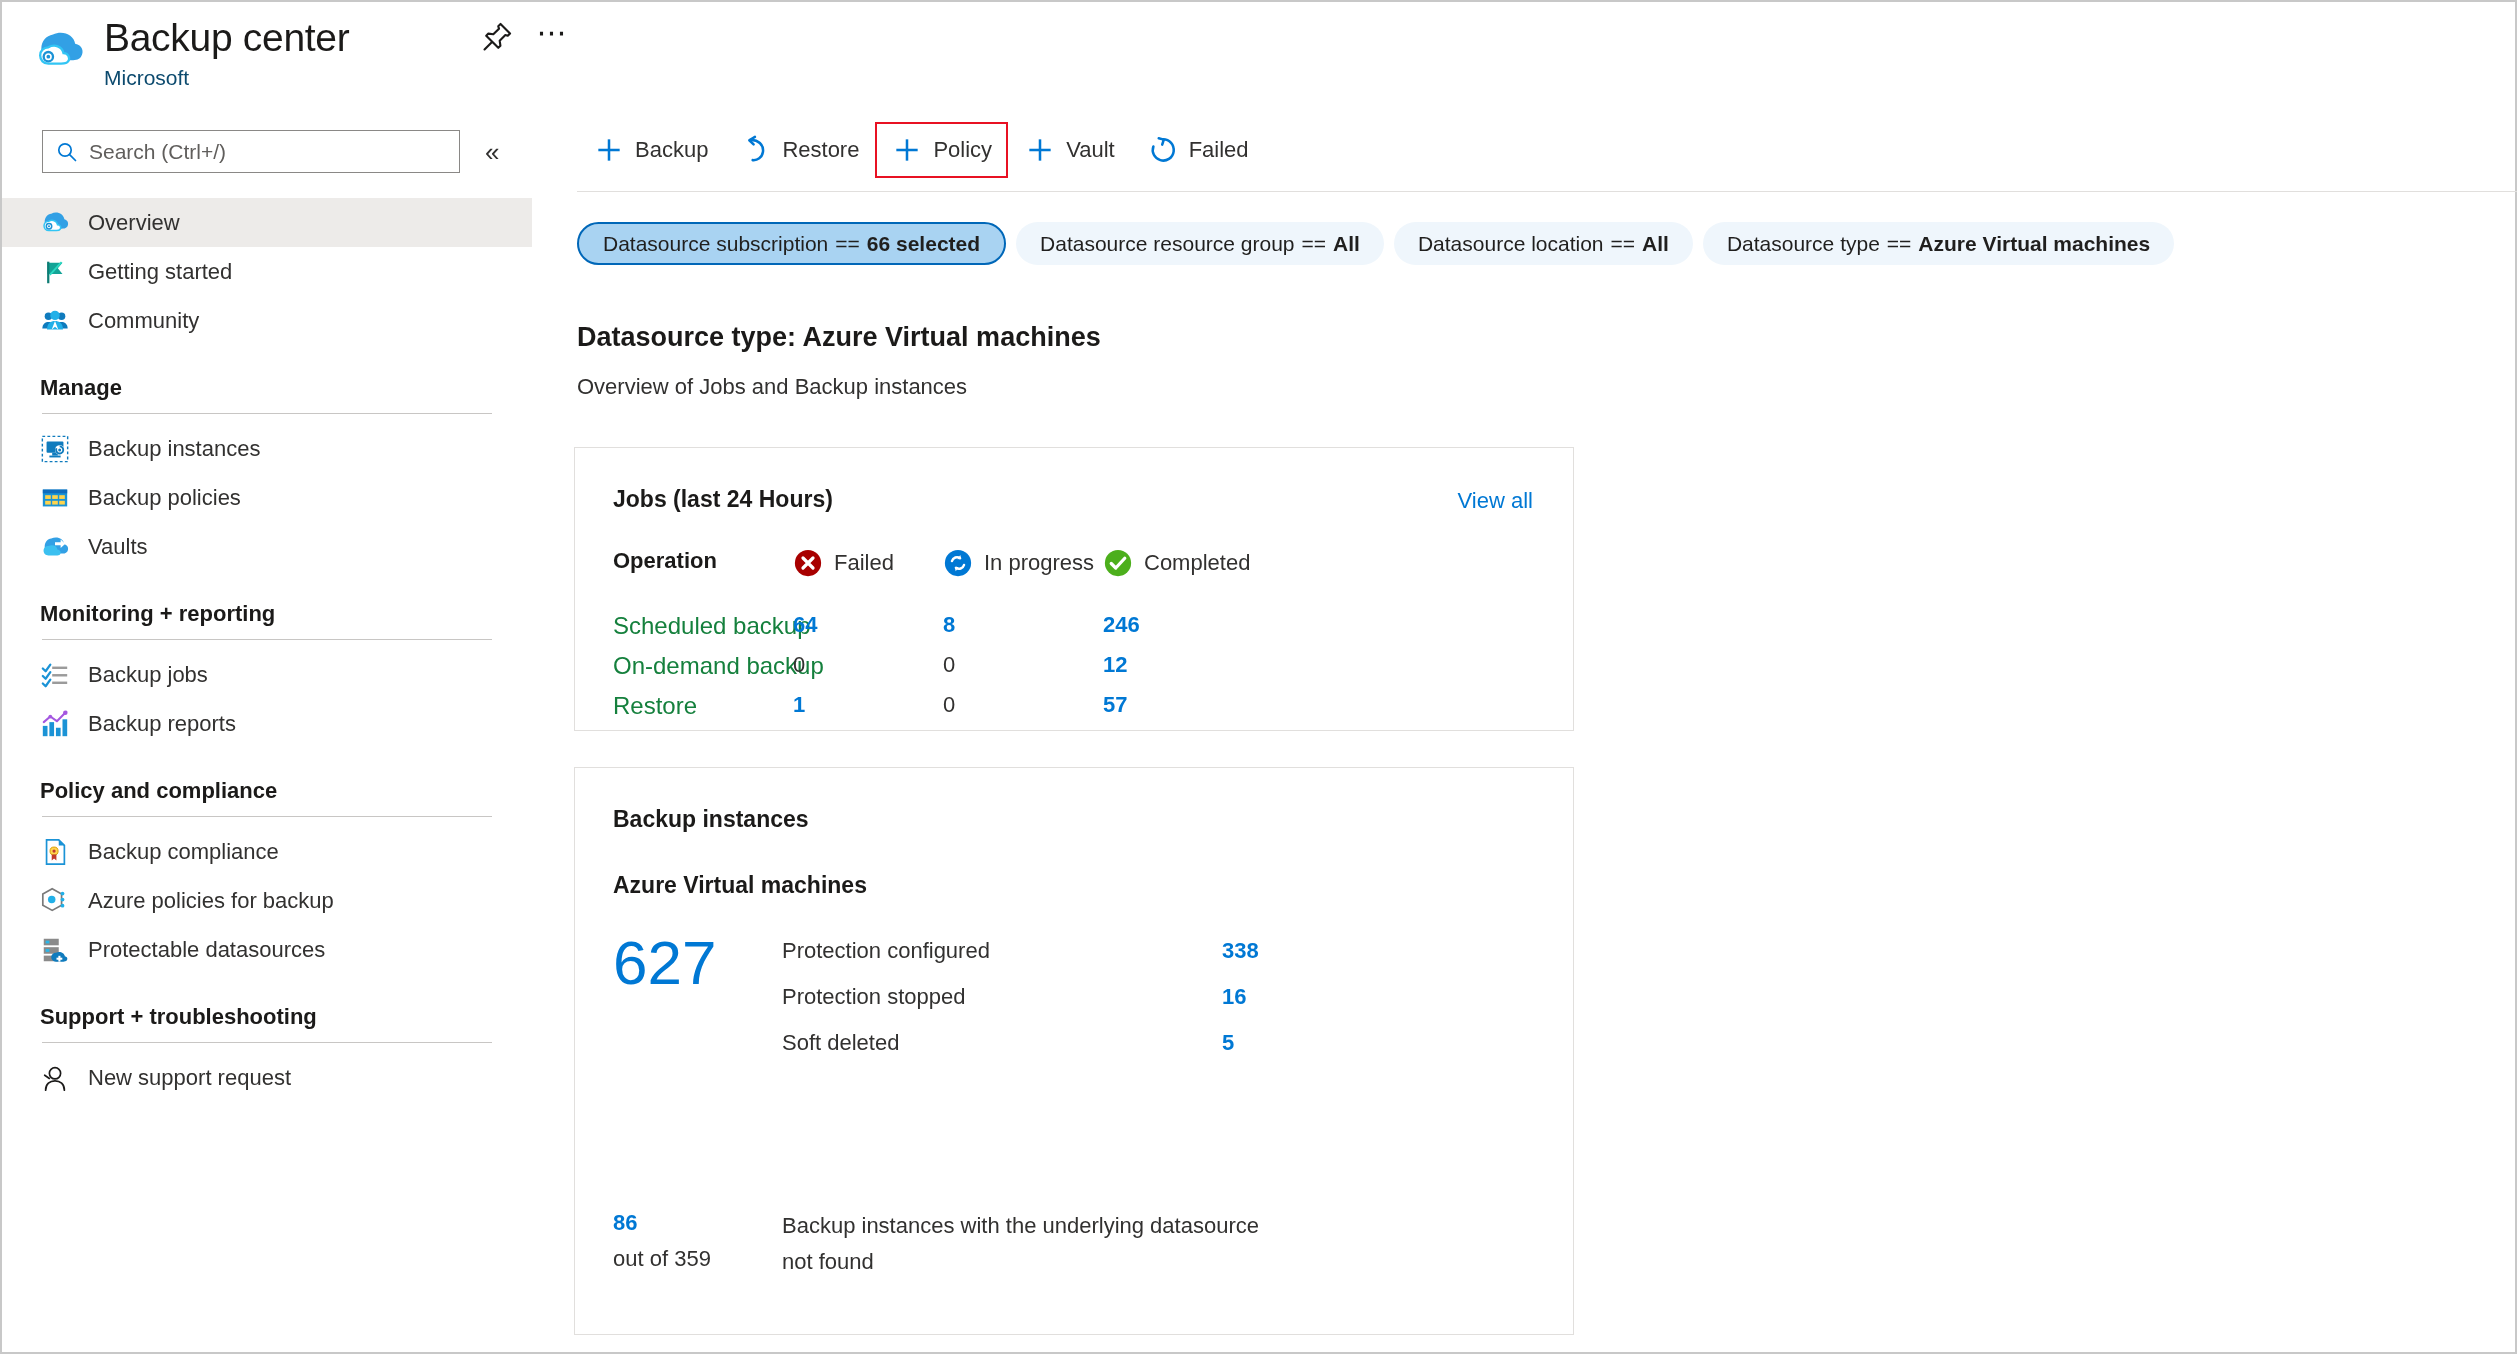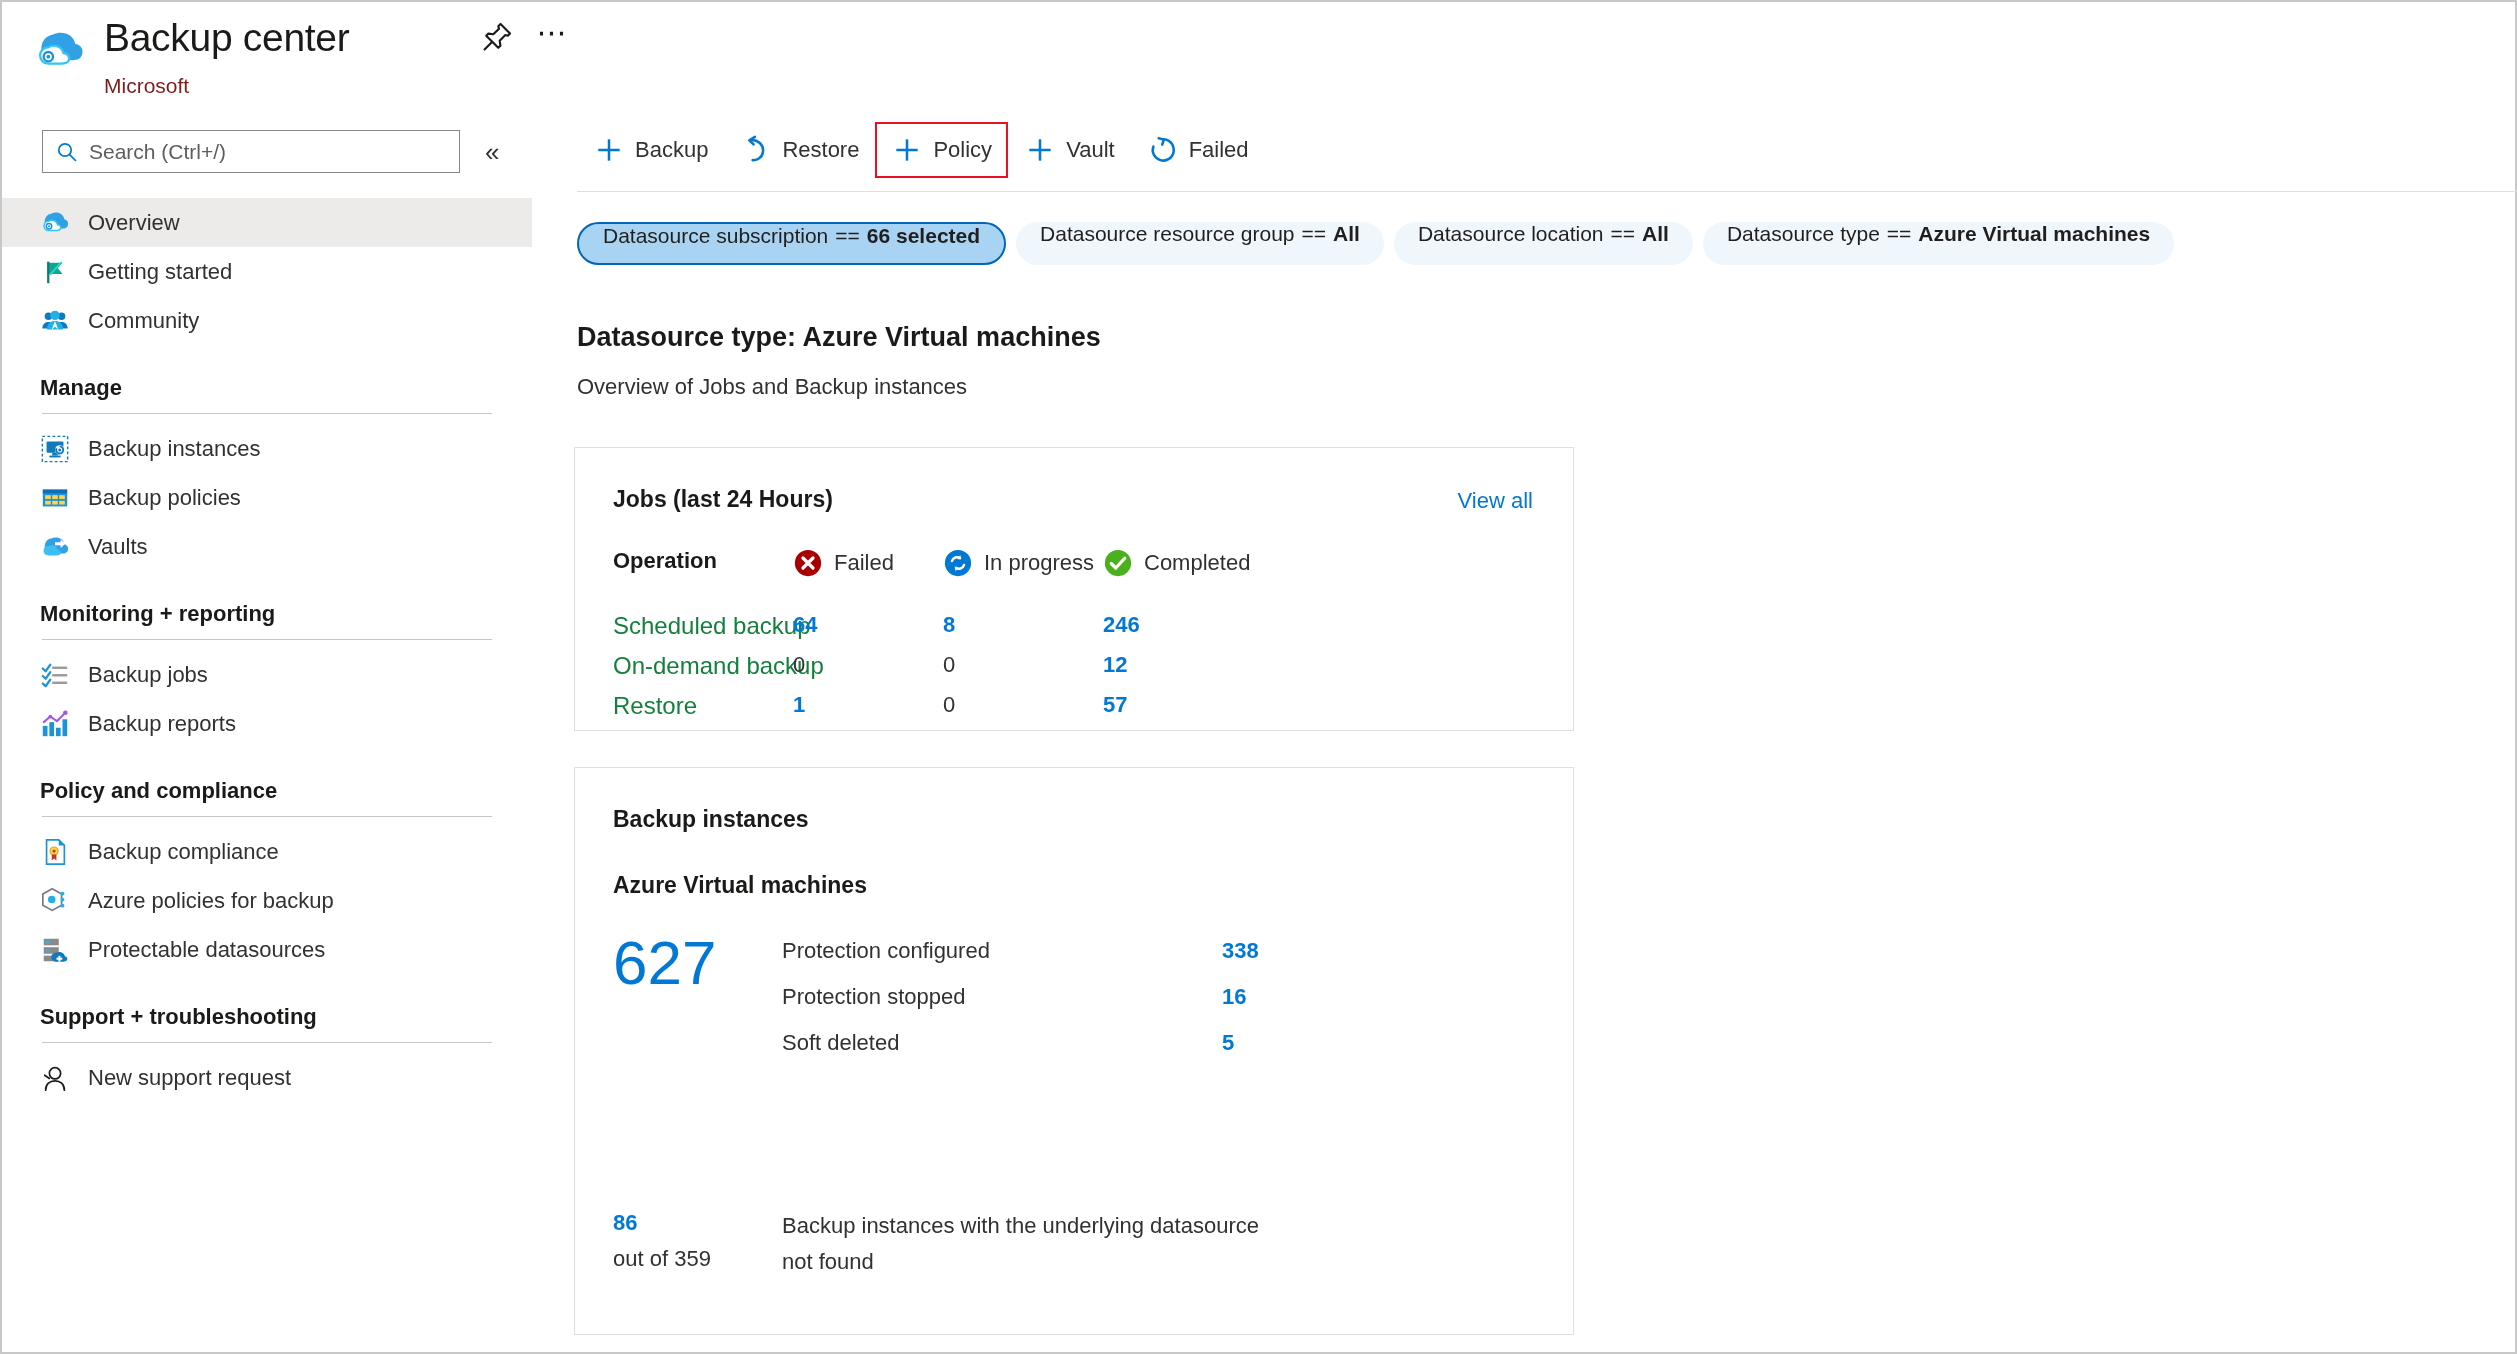--- a/index.html
+++ b/index.html
@@ -23,21 +23,21 @@
     display: flex; align-items: flex-start;
     padding: 12px 0 0 30px;
   }
   .app-icon { width: 56px; height: 56px; margin-top: 10px; flex: 0 0 56px; }
   .title-wrap { margin-left: 16px; }
   .blade-title {
     font-size: 39px; font-weight: 400; color: #1b1a19;
     line-height: 48px; letter-spacing: -0.3px; white-space: nowrap;
   }
   .blade-sub {
-    font-size: 21px; color: #7f1d1d; line-height: 28px; margin-top: 10px;
+    font-size: 21px; color: #0c4a6e; line-height: 28px; margin-top: 2px;
   }
   .pin-icon {
     position: absolute; left: 478px; top: 18px;
     width: 34px; height: 34px; cursor: pointer;
   }
   .more-icon {
     position: absolute; left: 532px; top: 22px;
     width: 38px; height: 30px; text-align: center;
     font-size: 30px; color: #1b1a19; line-height: 18px;
     letter-spacing: 3px; cursor: pointer;
@@ -106,21 +106,21 @@
 
   
   .pills {
     position: absolute; left: 45px; top: 220px;
     display: flex; align-items: center; gap: 10px;
     white-space: nowrap;
   }
   .pill {
     height: 43px; border-radius: 22px;
     background: #eff6fc; color: #201f1e;
-    display: flex; 
+    display: flex; align-items: center;
     padding: 0 24px; font-size: 21px; cursor: pointer;
     white-space: nowrap;
   }
   .pill.active {
     background: #a9d3f2; border: 2px solid #0067b8;
   }
   .pill b { font-weight: bold; margin-left: 7px; }
   .pill .op { margin-left: 7px; }
 
   

